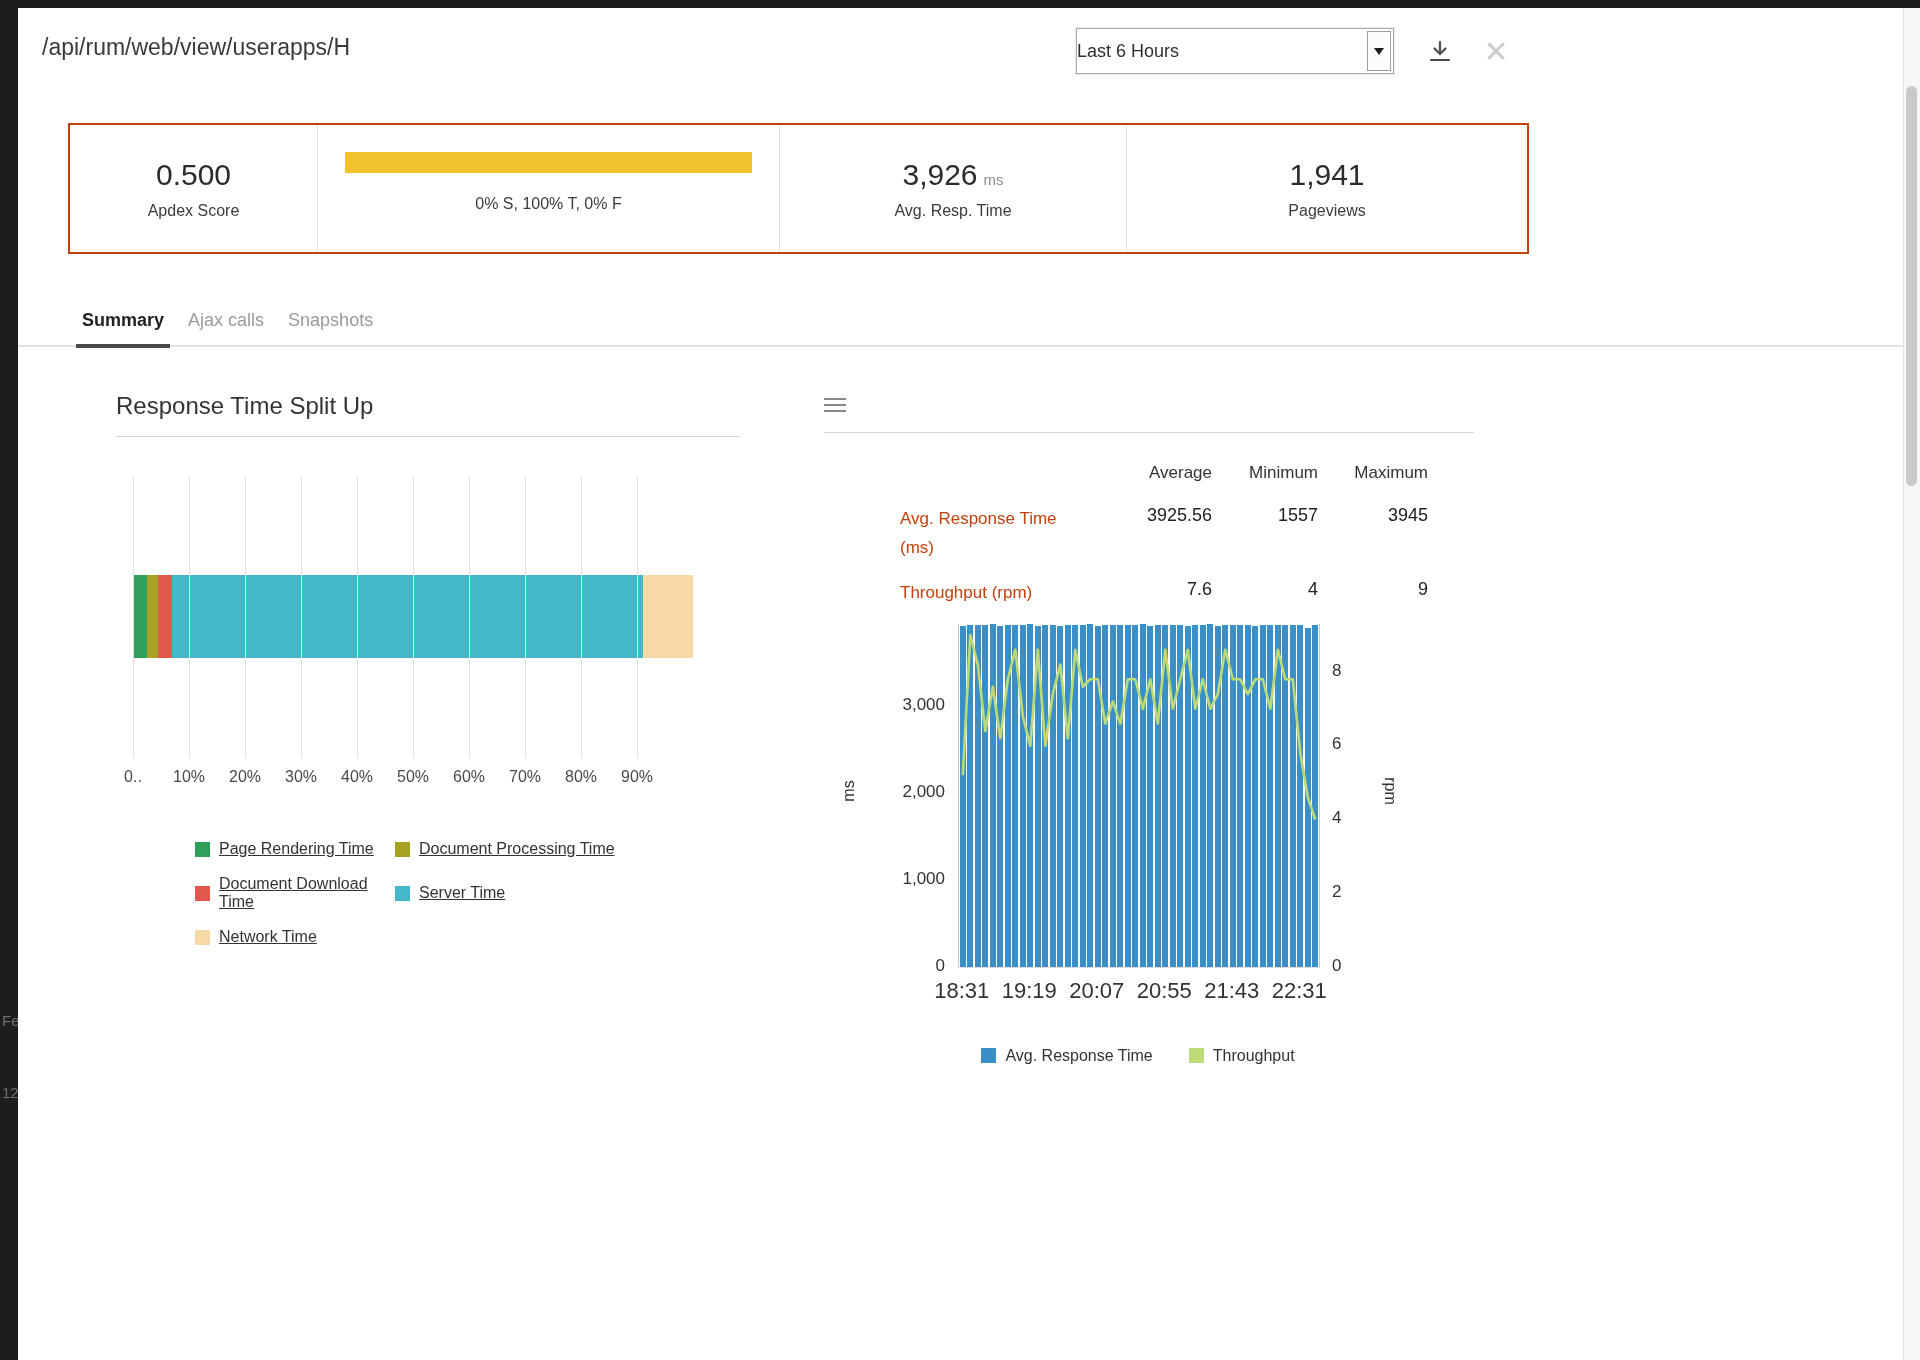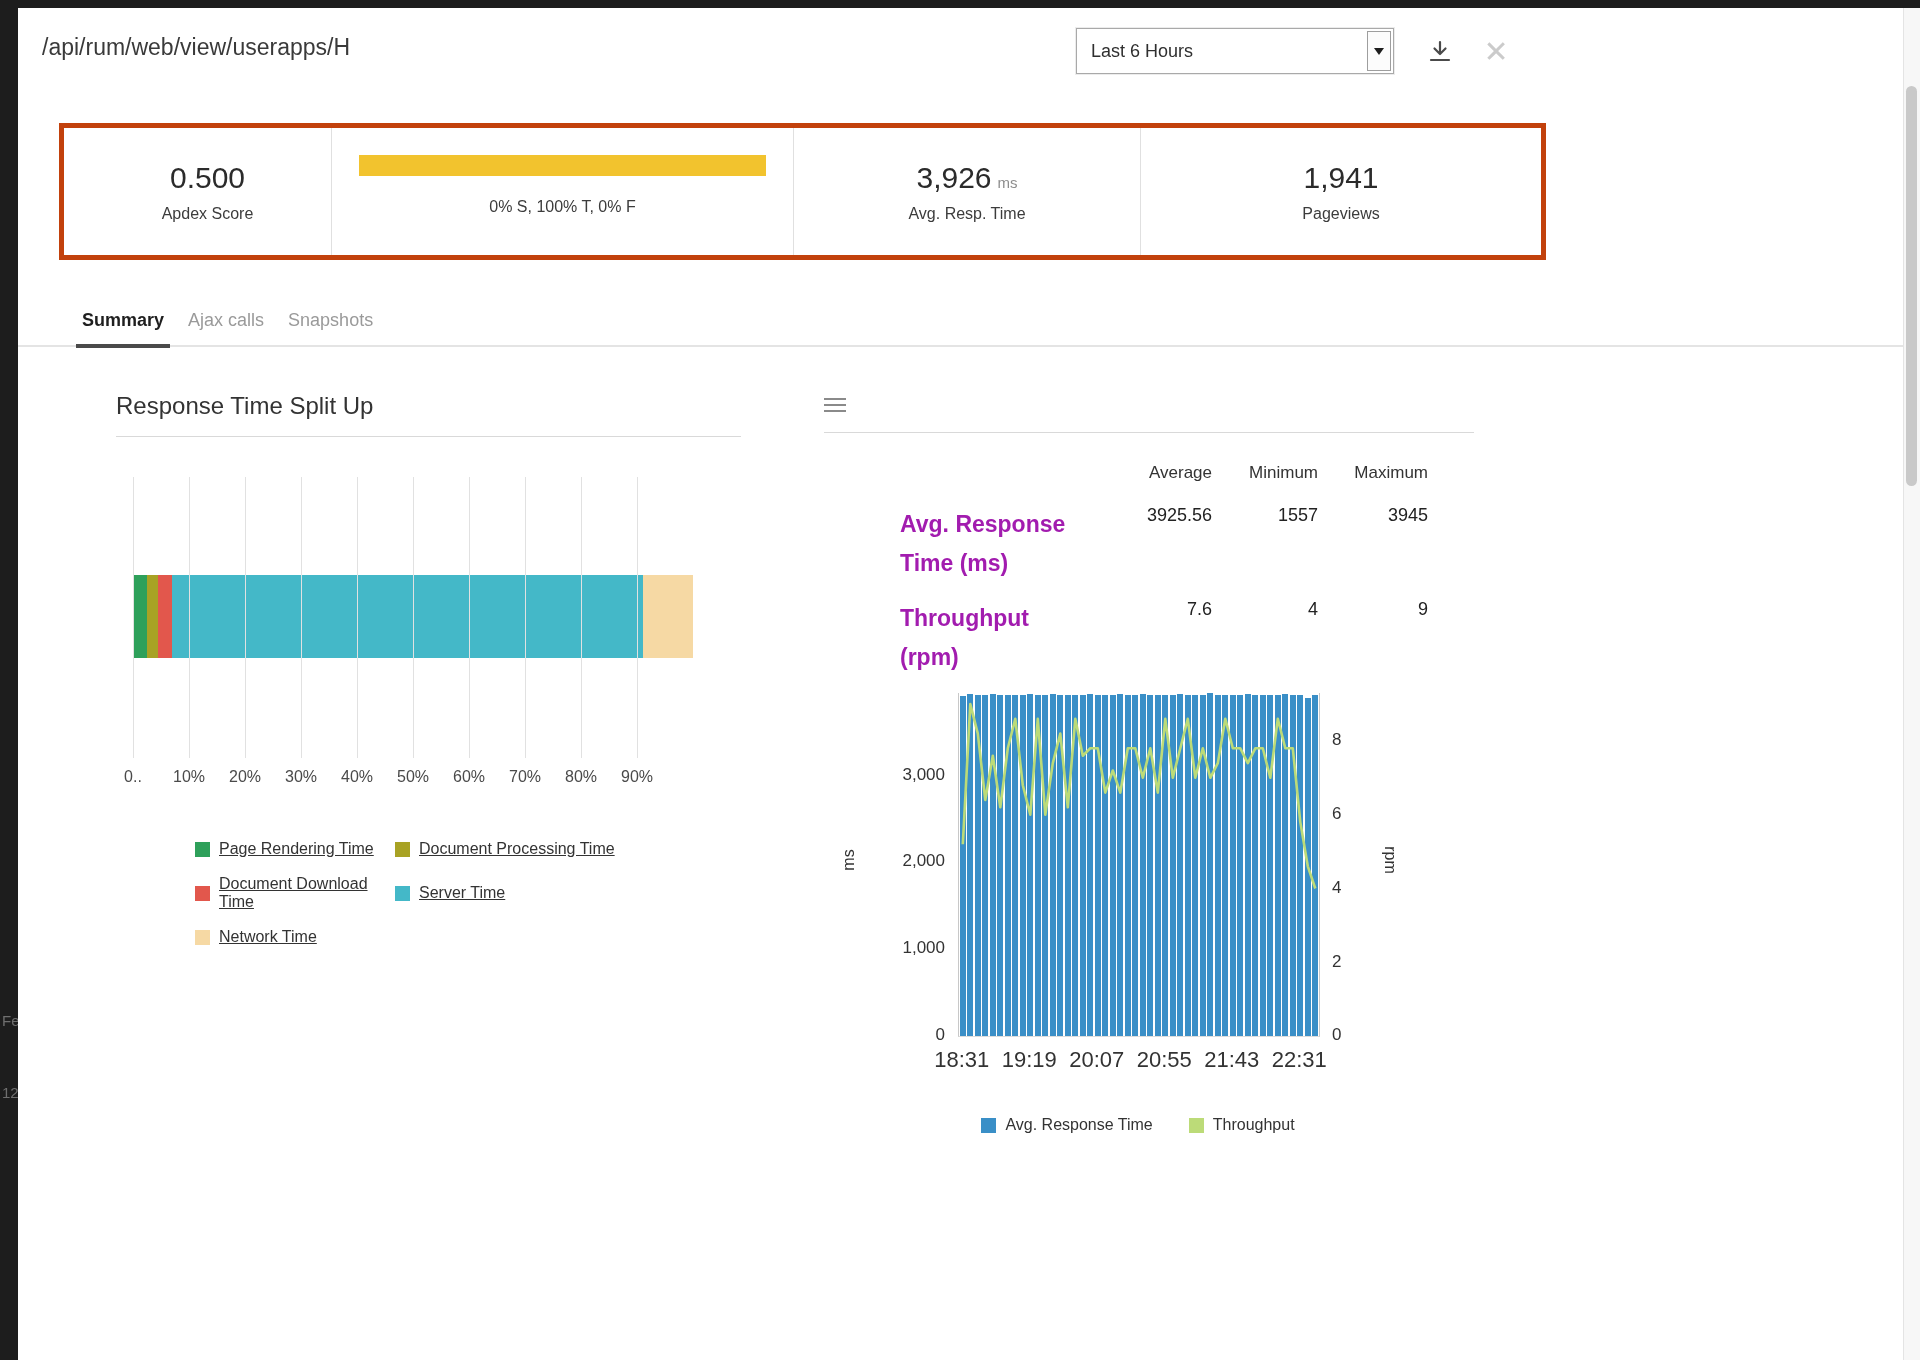--- a/index.html
+++ b/index.html
@@ -25,34 +25,34 @@
   .scroll-thumb{position:absolute;left:2px;top:78px;width:11px;height:400px;background:#c9c9c9;border-radius:7px;}
 
   
   .mheader{position:absolute;top:0;left:0;right:0;height:90px;}
   .mtitle{position:absolute;left:24px;top:26px;font-size:23px;color:#3a3a3a;}
   .select{
     position:absolute;left:1058px;top:20px;width:316px;height:44px;
     border:1px solid #a9a9a9;box-shadow:0 0 0 1px #ececec;background:#fff;
     display:flex;align-items:center;cursor:pointer;
   }
-  .select-value{flex:1;padding-left:14px;font-size:18px;color:#2f2f2f;}
+  .select-value{flex:1;font-size:18px;color:#2f2f2f;}
   .select-arrow{
     width:22px;align-self:stretch;margin:2px;border:1px solid #9e9e9e;background:#fcfcfc;
     display:flex;align-items:center;justify-content:center;
   }
   .tri-down{width:0;height:0;border-left:5px solid transparent;border-right:5px solid transparent;border-top:7px solid #1e1e1e;}
   .icon-btn{position:absolute;top:28px;width:32px;height:32px;display:flex;align-items:center;justify-content:center;cursor:pointer;background:none;border:none;padding:0;}
   .dl-btn{left:1406px;}
   .close-btn{left:1462px;font-size:30px;color:#cbcbcb;font-weight:300;line-height:1;}
 
   
   .stats{
-    position:absolute;left:41px;top:115px;width:1457px;height:127px;
-    border:5px solid #c2410c;display:flex;background:#fff;padding-left:20px;
+    position:absolute;left:50px;top:115px;width:1457px;height:127px;
+    border:2px solid #c2410c;display:flex;background:#fff;
   }
   .stat{display:flex;flex-direction:column;align-items:center;justify-content:center;}
   .stat + .stat{border-left:0;}
   .s-apdex{width:247px;border-right:1px solid #e0e0e0;}
   .s-bar{width:462px;border-right:1px solid #e0e0e0;justify-content:flex-start;padding:27px 27px 0 27px;box-sizing:border-box;}
   .s-resp{width:346px;border-right:1px solid #e0e0e0;}
   .s-views{flex:1;}
   .stat-value{font-size:30px;color:#2b2b2b;}
   .stat-label{font-size:16px;color:#3c3c3c;margin-top:10px;}
   .stat-unit{font-size:15px;color:#8d8d8d;margin-left:6px;}
@@ -80,21 +80,21 @@
   .stack-bar{position:absolute;left:0;top:98px;height:83px;width:100%;display:flex;}
   .left-xlabels{position:relative;margin-left:17px;height:26px;margin-top:10px;}
   .left-xlabels .xtick{position:absolute;top:0;transform:translateX(-50%);font-size:16px;color:#4a4a4a;}
   .left-legend{margin:46px 0 0 79px;display:grid;grid-template-columns:200px auto;row-gap:17px;text-decoration:underline;}
   .legend-item{display:flex;align-items:center;font-size:16px;color:#333;}
   .swatch{width:15px;height:15px;margin-right:9px;flex:0 0 15px;}
 
   
   .rt-table{margin:30px 0 0 76px;display:grid;grid-template-columns:190px 122px 106px 110px;row-gap:16px;align-items:start;}
   .rt-h{font-size:17px;color:#333;text-align:right;padding-bottom:6px;}
-  .rt-label{font-size:23px;color:#a21caf;line-height:1.7;font-weight:bold;}
+  .rt-label{font-size:17px;color:#c2410c;line-height:1.7;}
   .rt-val{font-size:18px;color:#222;text-align:right;}
 
   
   .combo{position:relative;height:385px;margin-top:16px;}
   .combo-plot{position:absolute;left:134px;top:0;width:360px;height:343px;border-left:1px solid #c8c8c8;border-right:1px solid #c8c8c8;border-bottom:1px solid #dcdcdc;}
   .combo-bars{position:absolute;left:0;right:0;top:0;bottom:0;display:flex;align-items:flex-end;}
   .cbar{flex:1;margin:0 0.6px;}
   .combo-line-svg{position:absolute;left:0;top:0;width:100%;height:100%;overflow:visible;}
   .combo-yleft{position:absolute;left:36px;top:0;width:85px;height:343px;}
   .combo-yleft span{position:absolute;right:0;font-size:17px;color:#333;}

